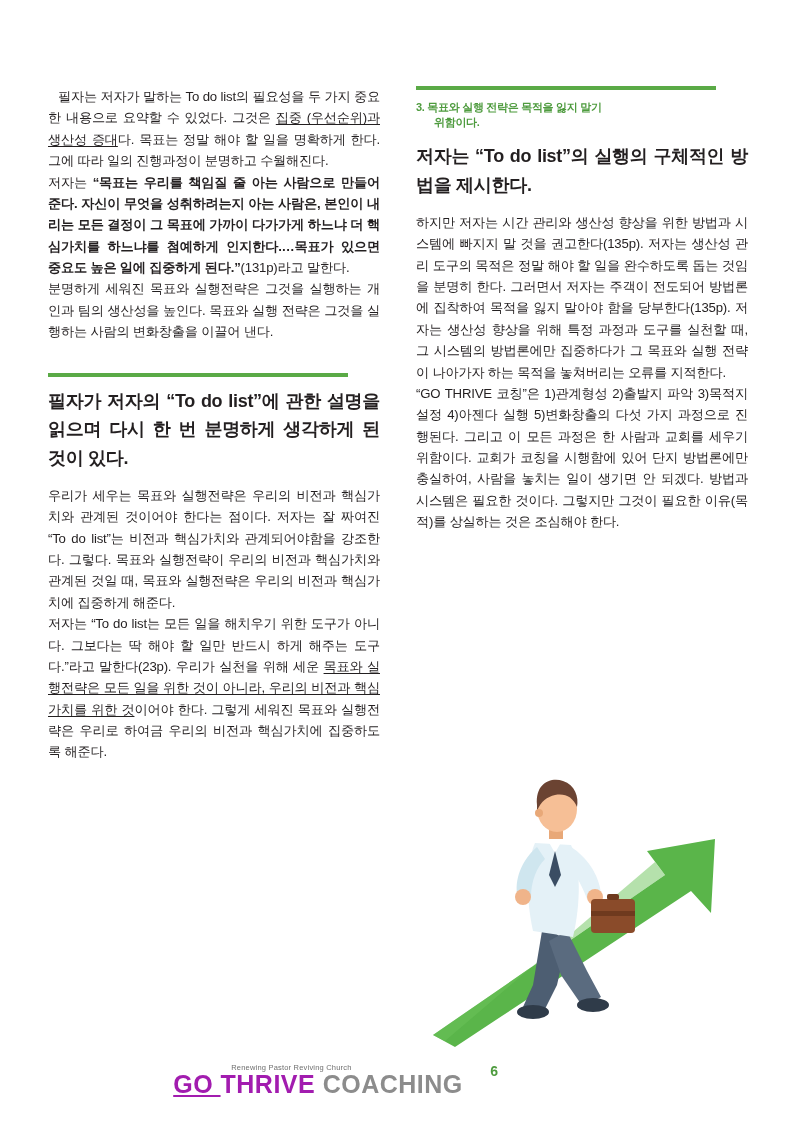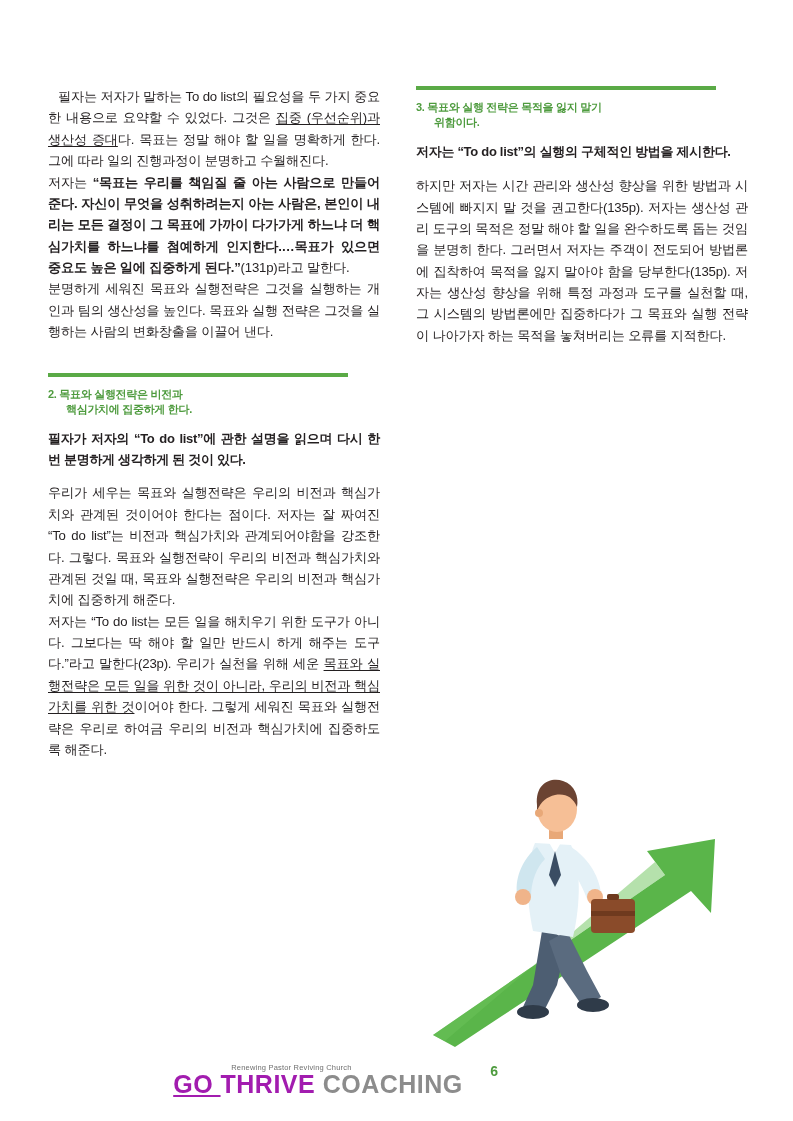--- a/index.html
+++ b/index.html
@@ -57,21 +57,21 @@
     line-height: 1.38;
     margin: 0 0 12px 0;
     letter-spacing: -0.3px;
   }
   .section-head .hang {
     display: block;
     padding-left: 18px;
   }
   .lead {
     font-weight: bold;
-    font-size: 13px;
+    font-size: 18px;
     line-height: 1.6;
     text-align: justify;
     margin: 0 0 12px 0;
     letter-spacing: -0.3px;
   }
   .gap-lg { height: 30px; }
 
   
   .footer {
     position: absolute;
@@ -132,24 +132,20 @@
       <p class="indent"><span>필자는 저자가 말하는 To do list의 필요성을 두 가지 중요한 내용으로 요약할 수 있었다. 그것은 </span><span class="underline">집중 (우선순위)과 생산성 증대</span><span>다. 목표는 정말 해야 할 일을 명확하게 한다. 그에 따라 일의 진행과정이 분명하고 수월해진다.</span></p>
 
       <p><span> 저자는 </span><span class="bold">“목표는 우리를 책임질 줄 아는 사람으로 만들어 준다. 자신이 무엇을 성취하려는지 아는 사람은, 본인이 내리는 모든 결정이 그 목표에 가까이 다가가게 하느냐 더 핵심가치를 하느냐를 첨예하게 인지한다.…목표가 있으면 중요도 높은 일에 집중하게 된다.”</span><span>(131p)라고 말한다.</span></p>
 
       <p> 분명하게 세워진 목표와 실행전략은 그것을 실행하는 개인과 팀의 생산성을 높인다. 목표와 실행 전략은 그것을 실행하는 사람의 변화창출을 이끌어 낸다.</p>
 
       <div class="gap-lg"></div>
 
       <div class="section-rule"></div>
 
-      <div class="section-head">
-        <span>2. 목표와 실행전략은 비전과</span>
-        <span class="hang">핵심가치에 집중하게 한다.</span>
-      </div>
 
       <p class="lead">필자가 저자의 “To do list”에 관한 설명을 읽으며 다시 한 번 분명하게 생각하게 된 것이 있다.</p>
 
       <p>우리가 세우는 목표와 실행전략은 우리의 비전과 핵심가치와 관계된 것이어야 한다는 점이다. 저자는 잘 짜여진 “To do list”는 비전과 핵심가치와 관계되어야함을 강조한다. 그렇다. 목표와 실행전략이 우리의 비전과 핵심가치와 관계된 것일 때, 목표와 실행전략은 우리의 비전과 핵심가치에 집중하게 해준다.</p>
 
       <p><span> 저자는 “To do list는 모든 일을 해치우기 위한 도구가 아니다. 그보다는 딱 해야 할 일만 반드시 하게 해주는 도구다.”라고 말한다(23p). 우리가 실천을 위해 세운 </span><span class="underline">목표와 실행전략은 모든 일을 위한 것이 아니라, 우리의 비전과 핵심가치를 위한 것</span><span>이어야 한다. 그렇게 세워진 목표와 실행전략은 우리로 하여금 우리의 비전과 핵심가치에 집중하도록 해준다.</span></p>
 
     </div>
 
     <div class="col">
@@ -158,20 +154,21 @@
 
       <div class="section-head">
         <span>3. 목표와 실행 전략은 목적을 잃지 말기</span>
         <span class="hang">위함이다.</span>
       </div>
 
       <p class="lead">저자는 “To do list”의 실행의 구체적인 방법을 제시한다.</p>
 
       <p>하지만 저자는 시간 관리와 생산성 향상을 위한 방법과 시스템에 빠지지 말 것을 권고한다(135p). 저자는 생산성 관리 도구의 목적은 정말 해야 할 일을 완수하도록 돕는 것임을 분명히 한다. 그러면서 저자는 주객이 전도되어 방법론에 집착하여 목적을 잃지 말아야 함을 당부한다(135p). 저자는 생산성 향상을 위해 특정 과정과 도구를 실천할 때, 그 시스템의 방법론에만 집중하다가 그 목표와 실행 전략이 나아가자 하는 목적을 놓쳐버리는 오류를 지적한다.</p>
 
+      <p>“GO THRIVE 코칭”은 1)관계형성 2)출발지 파악 3)목적지 설정 4)아젠다 실행 5)변화창출의 다섯 가지 과정으로 진행된다. 그리고 이 모든 과정은 한 사람과 교회를 세우기 위함이다. 교회가 코칭을 시행함에 있어 단지 방법론에만 충실하여, 사람을 놓치는 일이 생기면 안 되겠다. 방법과 시스템은 필요한 것이다. 그렇지만 그것이 필요한 이유(목적)를 상실하는 것은 조심해야 한다.</p>
 
     </div>
   </div>
 
   <div class="illus">
     <svg viewBox="0 0 330 320" width="330" height="320" xmlns="http://www.w3.org/2000/svg">
 
       <g>
         <path d="M18 300 L250 140 L232 116 L300 104 L296 178 L276 156 L40 312 Z" fill="#5ab54a"></path>
         <path d="M18 300 L250 140 L240 127 L30 306 Z" fill="#6cc45a" opacity="0.5"></path>

